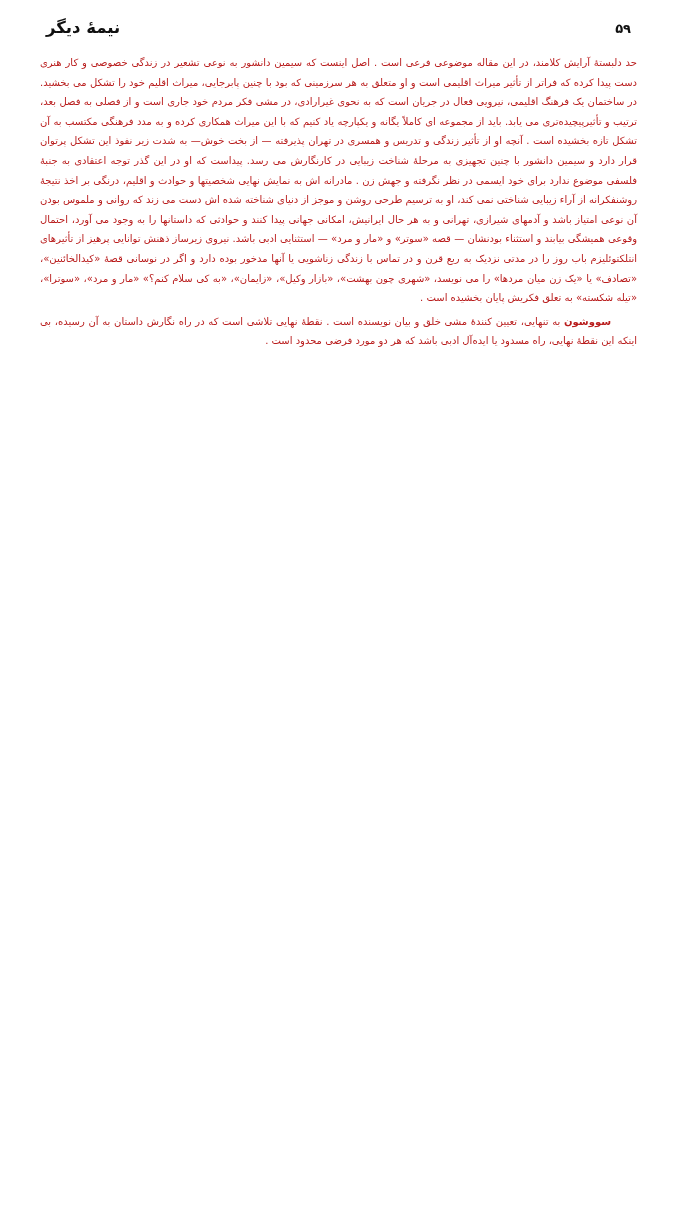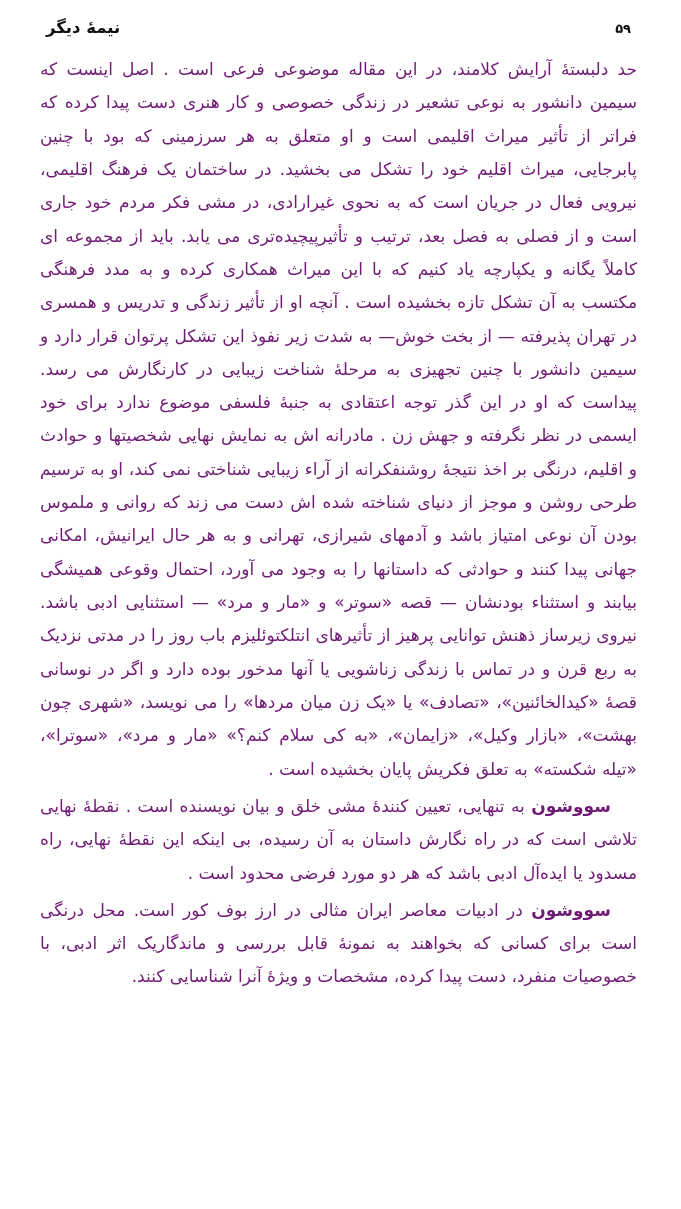--- a/index.html
+++ b/index.html
@@ -35,25 +35,25 @@
     letter-spacing: 0.3px;
     color: #101010;
   }
   .header .folio {
     font-size: 13px;
     font-weight: 600;
     color: #101010;
     letter-spacing: 0.5px;
   }
   .body-text {
-    font-size: 17px;
+    font-size: 10px;
     line-height: 1.96;
     text-align: justify;
     text-justify: inter-word;
-    color: #701a75;
+    color: #b91c1c;
   }
   .body-text p {
     margin: 0;
     padding: 0;
   }
   .body-text p.indent {
     text-indent: 26px;
   }
   .body-text p + p {
     margin-top: 4px;
@@ -71,18 +71,17 @@
     <div class="book-title">نیمهٔ دیگر</div>
     <div class="folio">۵۹</div>
   </div>
 
   <div class="body-text">
 
     <p>حد دلبستهٔ آرایش کلامند، در این مقاله موضوعی فرعی است . اصل اینست که سیمین دانشور به نوعی تشعیر در زندگی خصوصی و کار هنری دست پیدا کرده که فراتر از تأثیر میراث اقلیمی است و او متعلق به هر سرزمینی که بود با چنین پابرجایی، میراث اقلیم خود را تشکل می بخشید. در ساختمان یک فرهنگ اقلیمی، نیرویی فعال در جریان است که به نحوی غیرارادی، در مشی فکر مردم خود جاری است و از فصلی به فصل بعد، ترتیب و تأثیرپیچیده‌تری می یابد. باید از مجموعه ای کاملاً یگانه و یکپارچه یاد کنیم که با این میراث همکاری کرده و به مدد فرهنگی مکتسب به آن تشکل تازه بخشیده است . آنچه او از تأثیر زندگی و تدریس و همسری در تهران پذیرفته — از بخت خوش— به شدت زیر نفوذ این تشکل پرتوان قرار دارد و سیمین دانشور با چنین تجهیزی به مرحلهٔ شناخت زیبایی در کارنگارش می رسد. پیداست که او در این گذر توجه اعتقادی به جنبهٔ فلسفی موضوع ندارد برای خود ایسمی در نظر نگرفته و جهش زن . مادرانه اش به نمایش نهایی شخصیتها و حوادث و اقلیم، درنگی بر اخذ نتیجهٔ روشنفکرانه از آراء زیبایی شناختی نمی کند، او به ترسیم طرحی روشن و موجز از دنیای شناخته شده اش دست می زند که روانی و ملموس بودن آن نوعی امتیاز باشد و آدمهای شیرازی، تهرانی و به هر حال ایرانیش، امکانی جهانی پیدا کنند و حوادثی که داستانها را به وجود می آورد، احتمال وقوعی همیشگی بیابند و استثناء بودنشان — قصه «سوتر» و «مار و مرد» — استثنایی ادبی باشد. نیروی زیرساز ذهنش توانایی پرهیز از تأثیرهای انتلکتوئلیزم باب روز را در مدتی نزدیک به ربع قرن و در تماس با زندگی زناشویی یا آنها مدخور بوده دارد و اگر در نوسانی قصهٔ «کیدالخائنین»، «تصادف» یا «یک زن میان مردها» را می نویسد، «شهری چون بهشت»، «بازار وکیل»، «زایمان»، «به کی سلام کنم؟» «مار و مرد»، «سوترا»، «تیله شکسته» به تعلق فکریش پایان بخشیده است .</p>
 
     <p class="indent"><b class="bold">سووشون</b><span> به تنهایی، تعیین کنندهٔ مشی خلق و بیان نویسنده است . نقطهٔ نهایی تلاشی است که در راه نگارش داستان به آن رسیده، بی اینکه این نقطهٔ نهایی، راه مسدود یا ایده‌آل ادبی باشد که هر دو مورد فرضی محدود است .</span></p>
 
-    <p class="indent"><b class="bold">سووشون</b><span> در ادبیات معاصر ایران مثالی در ارز بوف کور است. محل درنگی است برای کسانی که بخواهند به نمونهٔ قابل بررسی و ماندگاریک اثر ادبی، با خصوصیات منفرد، دست پیدا کرده، مشخصات و ویژهٔ آنرا شناسایی کنند.</span></p>
 
 
 
   </div>
 </div>
 
 </body></html>

